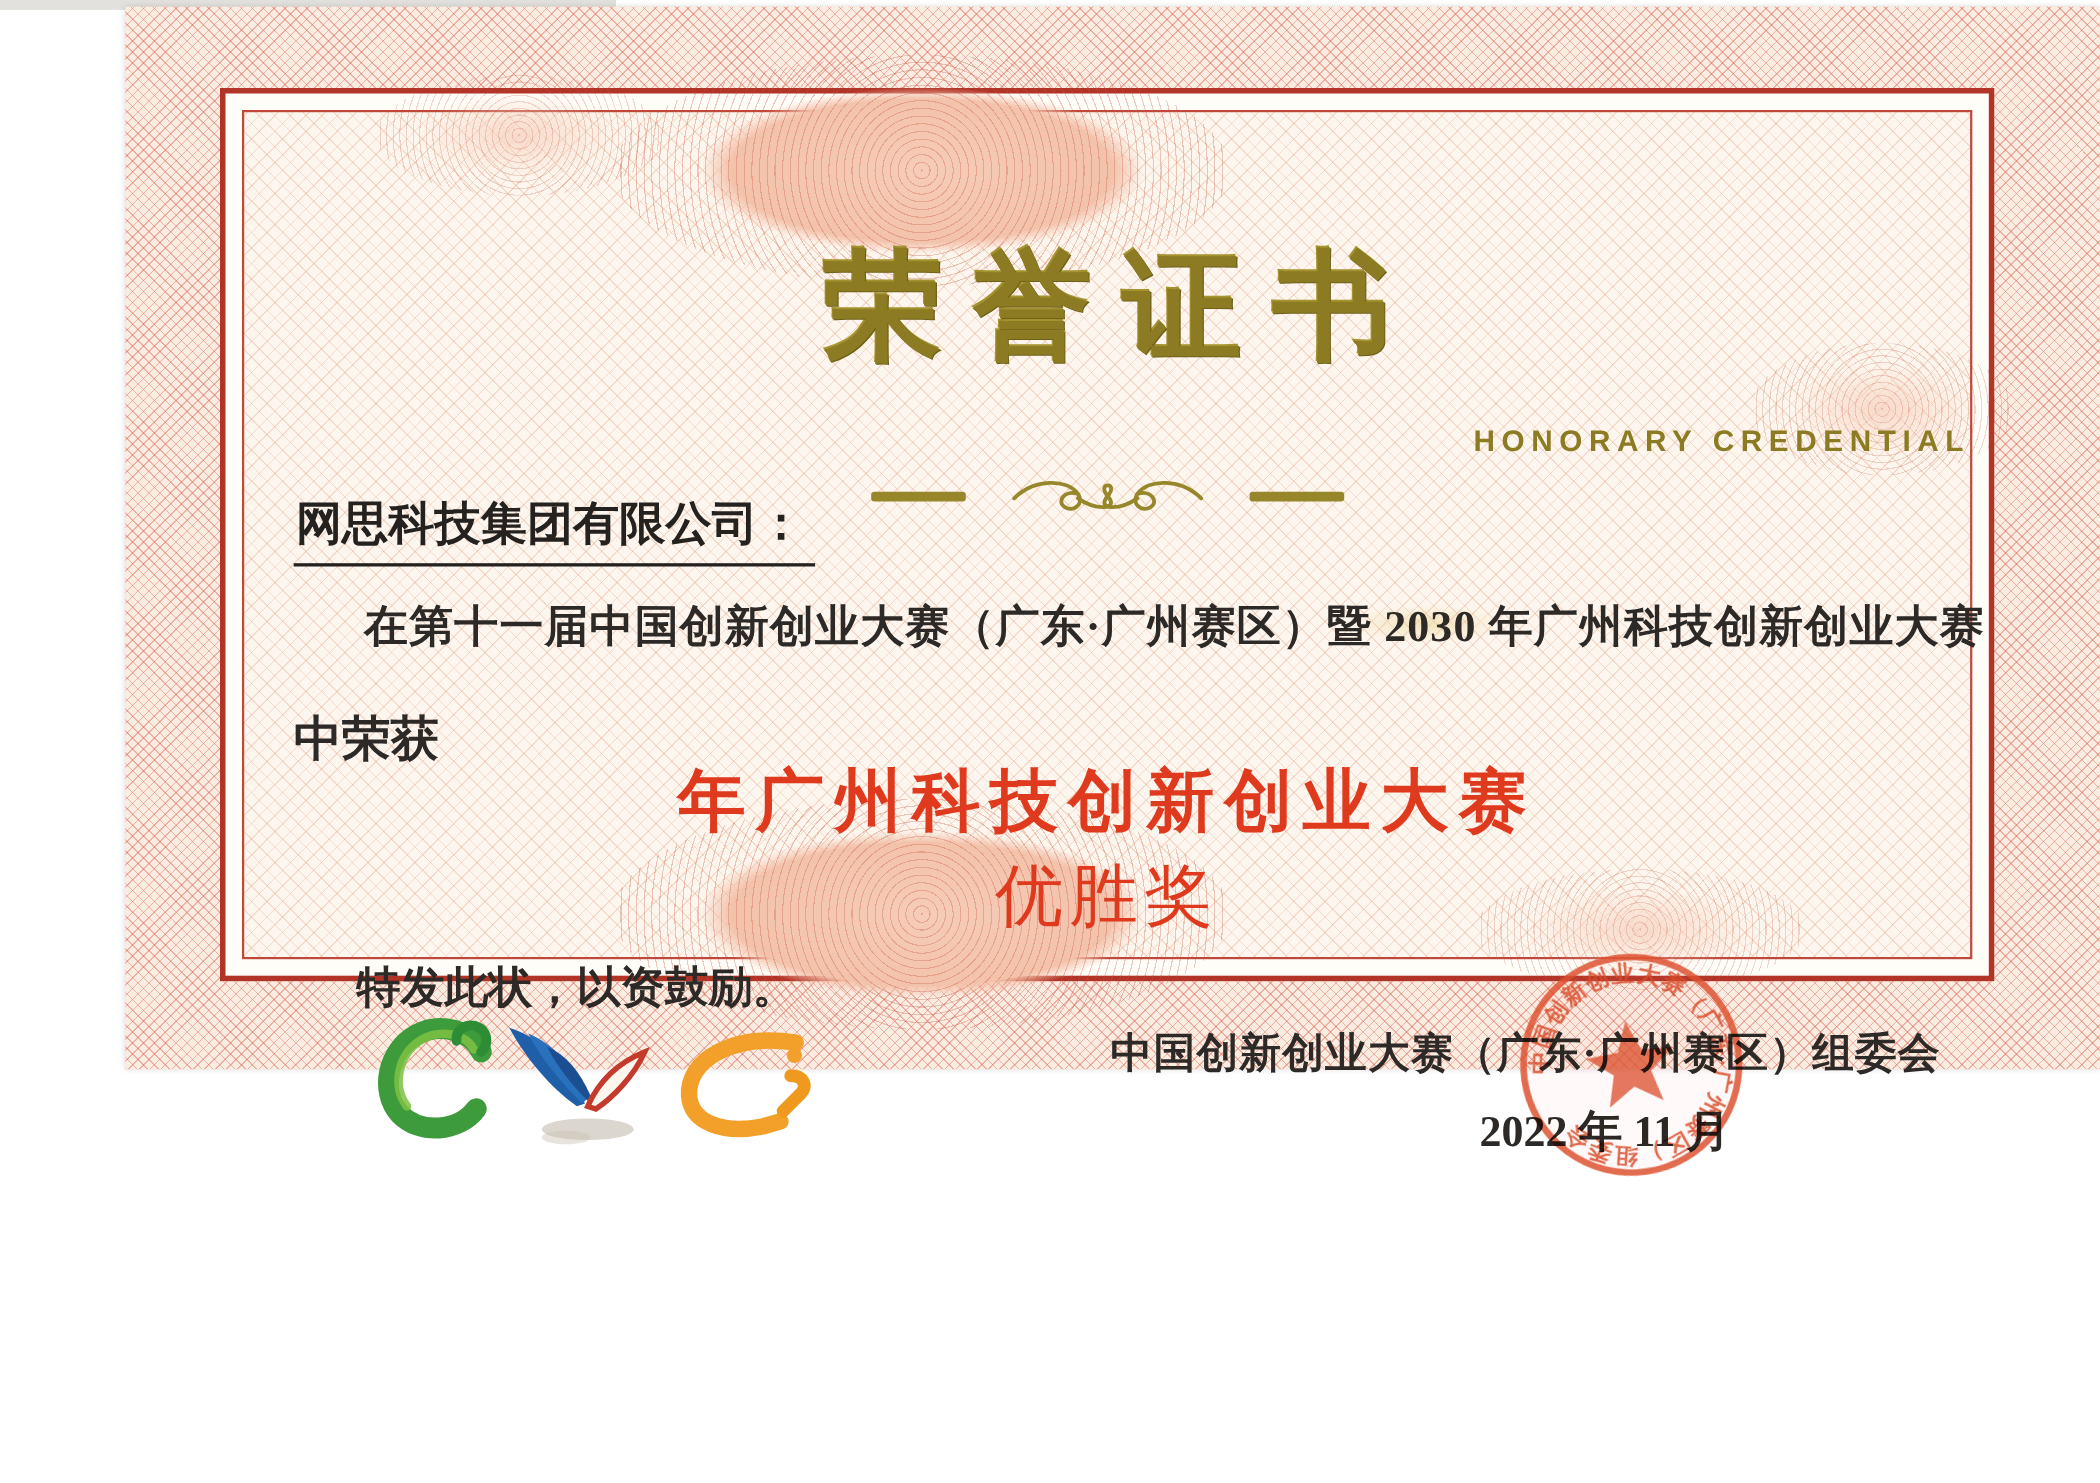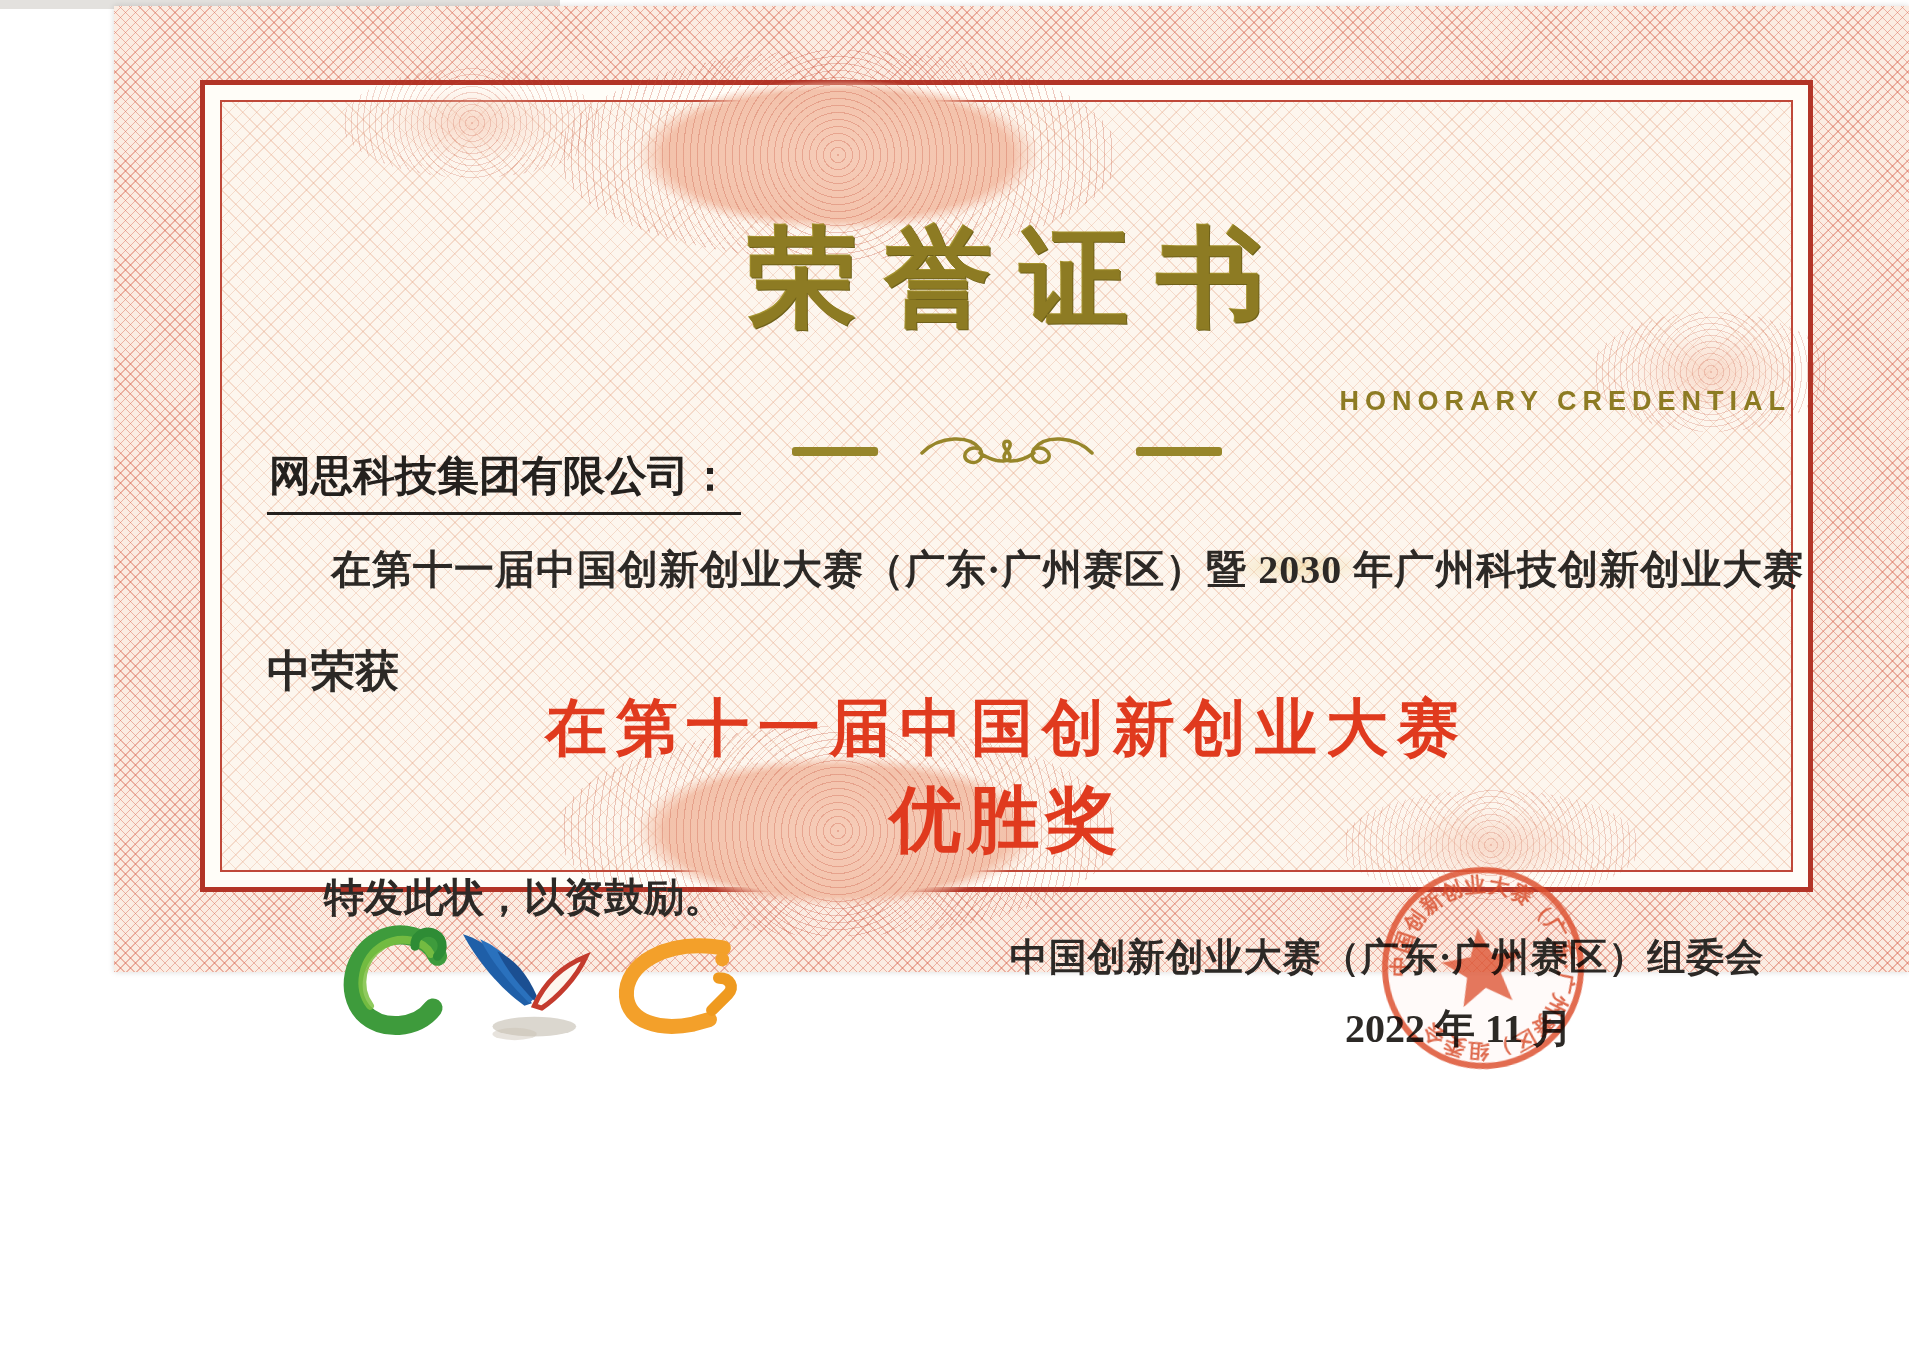--- a/index.html
+++ b/index.html
@@ -80,21 +80,21 @@
   .body-l2{
     position:absolute;left:45px;top:540px;font-size:44px;font-weight:600;color:#2c2926;white-space:nowrap;
   }
   .award1{
     position:absolute;left:0;right:0;top:584px;text-align:center;
     font-size:62px;font-weight:bold;color:#e03a1e;letter-spacing:9px;white-space:nowrap;
     font-family:"Liberation Sans","DejaVu Sans",sans-serif;
   }
   .award2{
     position:absolute;left:0;right:0;top:670px;text-align:center;
-    font-size:72px;font-weight:bold;color:#e03a1e;letter-spacing:6px;white-space:nowrap;
+    font-size:62px;font-weight:normal;color:#e03a1e;letter-spacing:6px;white-space:nowrap;
     font-family:"Liberation Sans","DejaVu Sans",sans-serif;
   }
   .closing{
     position:absolute;left:102px;top:768px;font-size:40px;font-weight:600;color:#2c2926;white-space:nowrap;
   }
   .logos{position:absolute;left:100px;top:816px;display:flex;align-items:center;}
   .logos svg{display:block;}
   .sig{position:absolute;left:760px;top:830px;width:810px;text-align:center;}
   .issuer{font-size:38px;font-weight:600;color:#2c2926;white-space:nowrap;letter-spacing:1px;}
   .date{margin-top:18px;font-size:40px;font-weight:600;color:#2c2926;white-space:nowrap;transform:translateX(72px);}
@@ -131,21 +131,21 @@
             <rect x="364" y="18" width="86" height="9" rx="3" fill="#97862a"></rect>
           </svg>
         </div>
       </div>
 
       <div class="recipient">网思科技集团有限公司：</div>
 
       <div class="body-l1">在第十一届中国创新创业大赛（广东·广州赛区）暨 2030 年广州科技创新创业大赛</div>
       <div class="body-l2">中荣获</div>
 
-      <div class="award1">在第十一届中国创新创业大赛</div>
+      <div class="award1">年广州科技创新创业大赛</div>
       <div class="award2">优胜奖</div>
 
       <div class="closing">特发此状，以资鼓励。</div>
 
       <div class="logos">
         <svg width="150" height="135" viewBox="0 0 120 120">
           <path d="M96 34 C88 16 62 10 44 20 C20 33 14 66 30 84 C46 101 78 99 92 80" fill="none" stroke="#3e9b3c" stroke-width="17" stroke-linecap="round"></path>
           <path d="M90 32 C84 20 64 15 48 24 C28 36 24 62 36 78" fill="none" stroke="#7cc142" stroke-width="7" stroke-linecap="round" opacity=".85"></path>
           <path d="M96 34 C103 27 101 16 91 13 C83 11 75 17 76 25" fill="none" stroke="#2e8c35" stroke-width="8" stroke-linecap="round"></path>
         </svg>

